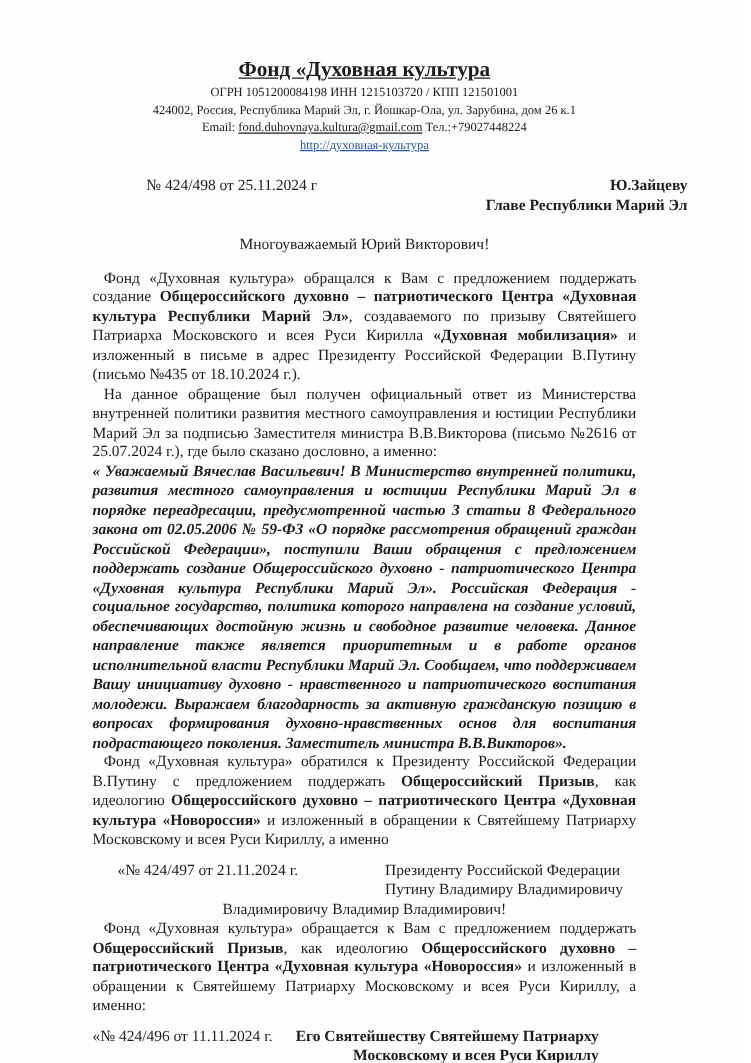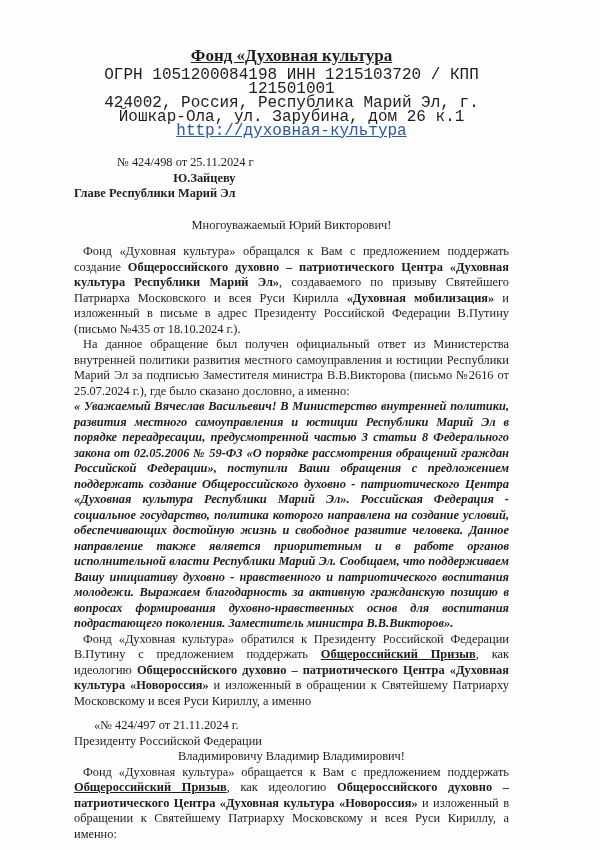--- a/index.html
+++ b/index.html
@@ -25,38 +25,36 @@
   
   .letterhead { text-align: center; }
   .org-title {
     font-size: 17px;
     line-height: 20px;
     font-weight: bold;
     text-decoration: underline;
     margin-bottom: 2px;
   }
   .head-line {
-    font-size: 16px;
+    font-size: 10px;
     line-height: 14px;
-    font-family: Liberation Mono, monospace;
   }
   .head-link-email {
     text-decoration: underline;
     color: #1d1d1d;
   }
   .head-link-site {
     text-decoration: underline;
     color: #2b57a8;
   }
   
   .refrow {
     display: flex;
     justify-content: space-between;
     align-items: flex-start;
-    flex-direction: column;
   }
   .refrow .ref-left { white-space: nowrap; }
   .refrow .ref-right { line-height: 15.5px; }
   .rr1 { margin-top: 17px; margin-right: -41px; }
   .rr1 .ref-left { padding-left: 43px; }
   .rr1 .ref-right { text-align: right; }
   .rr2 { margin-top: 9px; }
   .rr2 .ref-left { padding-left: 20px; }
   .rr2 .ref-right { width: 201px; text-align: left; }
   .rr3 { margin-top: 9px; }
@@ -66,51 +64,53 @@
   .para {
     text-align: justify;
     text-indent: 9px;
   }
   .para.quote {
     font-weight: bold;
     font-style: italic;
     text-indent: 0;
   }
   .b { font-weight: bold; }
-  .u { text-decoration: underline; }
+  .u { }
 </style>
 </head>
 <body>
 
 <div class="page">
 
   <div class="letterhead">
     <div class="org-title">Фонд «Духовная культура</div>
     <div class="head-line">ОГРН 1051200084198 ИНН 1215103720 / КПП 121501001</div>
     <div class="head-line">424002, Россия, Республика Марий Эл, г. Йошкар-Ола, ул. Зарубина, дом 26 к.1</div>
+    <div class="head-line"><span>Email: </span><a href="#" class="head-link-email">fond.duhovnaya.kultura@gmail.com</a><span>  Тел.:+79027448224</span></div>
     <div class="head-line"><a href="#" class="head-link-site">http://духовная-культура</a></div>
   </div>
 
   <div>
       <div class="refrow rr1">
         <div class="ref-left">№ 424/498 от 25.11.2024 г</div>
         <div class="ref-right b">
           <div>Ю.Зайцеву</div>
           <div>Главе Республики Марий Эл</div>
         </div>
       </div>
       <div class="centerline sal1">Многоуважаемый Юрий Викторович!</div>
       <div class="para"><span>Фонд «Духовная культура» обращался к Вам с предложением поддержать создание </span><span class="b">Общероссийского  духовно – патриотического Центра «Духовная культура Республики Марий Эл»</span><span>, создаваемого  по призыву Святейшего Патриарха Московского и всея Руси Кирилла </span><span class="b">«Духовная мобилизация»</span><span> и изложенный в письме в адрес Президенту Российской Федерации В.Путину (письмо №435 от 18.10.2024 г.).</span></div>
       <div class="para"><span>На данное обращение был получен официальный ответ из Министерства внутренней политики развития местного самоуправления и юстиции Республики Марий Эл за подписью Заместителя министра В.В.Викторова (письмо №2616 от 25.07.2024 г.), где было сказано дословно, а именно:</span></div>
       <div class="para quote"><span>« Уважаемый Вячеслав Васильевич! В Министерство внутренней политики, развития местного самоуправления и юстиции Республики Марий Эл в порядке переадресации, предусмотренной частью 3 статьи 8 Федерального закона от 02.05.2006 № 59-ФЗ «О порядке рассмотрения обращений граждан Российской Федерации», поступили Ваши обращения с предложением поддержать создание Общероссийского духовно - патриотического Центра «Духовная культура Республики Марий Эл». Российская Федерация - социальное государство, политика которого направлена на создание условий, обеспечивающих достойную жизнь и свободное развитие человека. Данное направление также является приоритетным и в работе органов исполнительной власти Республики Марий Эл. Сообщаем, что поддерживаем Вашу инициативу духовно - нравственного и патриотического воспитания молодежи. Выражаем благодарность за активную гражданскую позицию в вопросах формирования духовно-нравственных основ для воспитания подрастающего поколения. Заместитель министра В.В.Викторов».</span></div>
       <div class="para"><span>Фонд «Духовная культура» обратился к Президенту Российской Федерации В.Путину с предложением поддержать </span><span class="b u">Общероссийский Призыв</span><span>, как идеологию </span><span class="b">Общероссийского духовно – патриотического Центра «Духовная культура «Новороссия»</span><span> и изложенный в обращении к Святейшему Патриарху Московскому и всея Руси Кириллу, а именно</span></div>
       <div class="refrow rr2">
         <div class="ref-left">«№ 424/497 от 21.11.2024 г.</div>
         <div class="ref-right">
           <div>Президенту Российской Федерации</div>
+          <div>Путину Владимиру Владимировичу</div>
         </div>
       </div>
       <div class="centerline">Владимировичу Владимир Владимирович!</div>
       <div class="para"><span>Фонд «Духовная культура» обращается к Вам с предложением поддержать </span><span class="b u">Общероссийский Призыв</span><span>, как идеологию </span><span class="b">Общероссийского духовно – патриотического Центра «Духовная культура «Новороссия»</span><span> и изложенный в обращении к Святейшему Патриарху Московскому и всея Руси Кириллу, а именно:</span></div>
       <div class="refrow rr3">
         <div class="ref-left">«№ 424/496 от 11.11.2024 г.</div>
         <div class="ref-right b">
           <div>Его Святейшеству Святейшему Патриарху</div>
           <div>Московскому и всея Руси Кириллу</div>
         </div>

